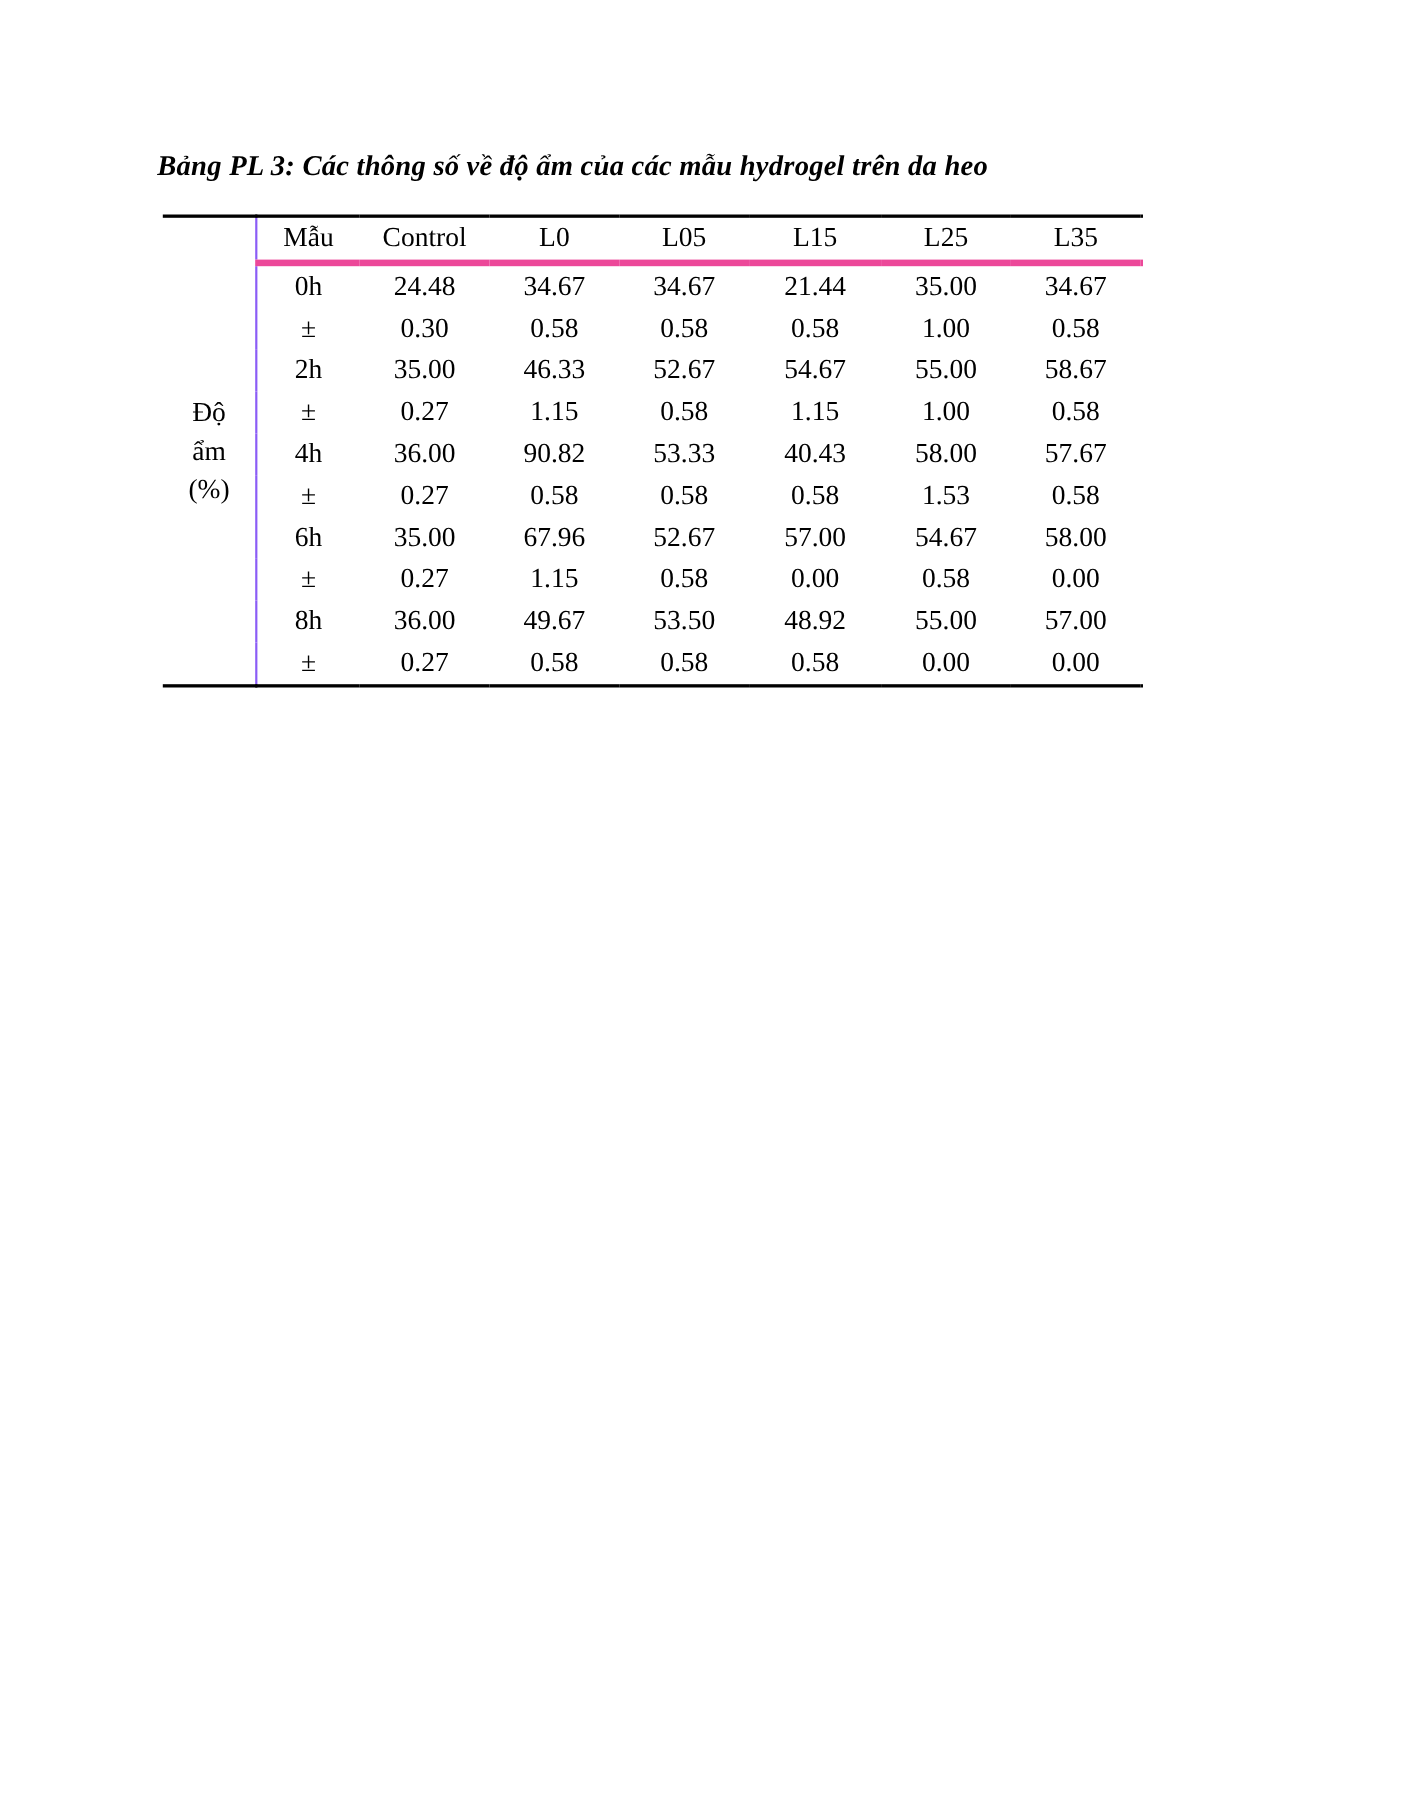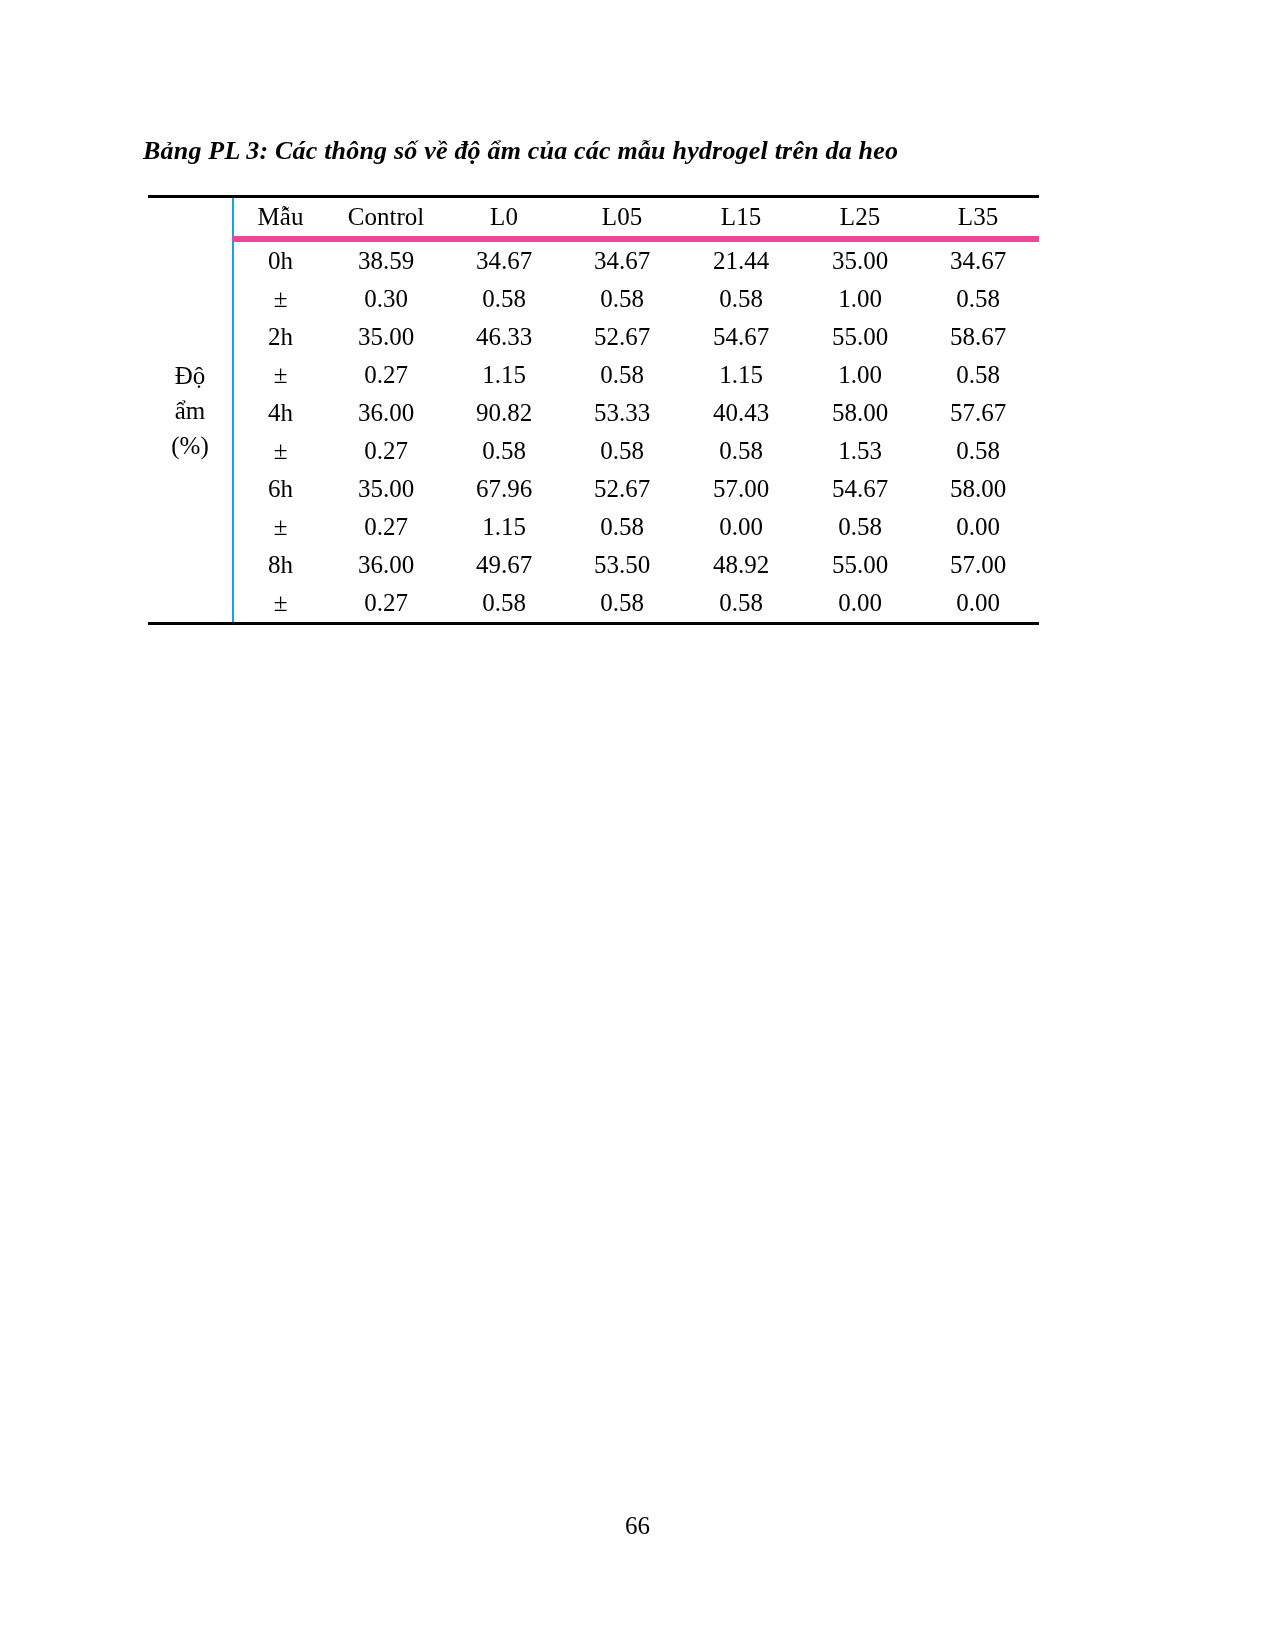--- a/index.html
+++ b/index.html
@@ -40,21 +40,21 @@
     font-size: 25px;
     font-weight: normal;
     text-align: center;
     vertical-align: middle;
     height: 38px;
     padding: 0;
     overflow: hidden;
     white-space: nowrap;
   }
   td.group-cell {
-    border-right: 2px solid #0ea5e9;
+    border-right: 2px solid #8b5cf6;
     text-align: left;
     padding-left: 16px;
     vertical-align: middle;
   }
   td.group-cell span {
     display: block;
     line-height: 35px;
   }
   tr.header-row th {
     border-bottom: 6px solid #ec4899;
@@ -99,21 +99,21 @@
         <th>L0</th>
         <th>L05</th>
         <th>L15</th>
         <th>L25</th>
         <th>L35</th>
         <th></th>
       </tr>
 
       <tr>
         <td>0h</td>
-        <td>38.59</td>
+        <td>24.48</td>
         <td>34.67</td>
         <td>34.67</td>
         <td>21.44</td>
         <td>35.00</td>
         <td>34.67</td>
         <td></td>
       </tr>
 
       <tr>
         <td>±</td>
@@ -209,15 +209,14 @@
         <td>0.58</td>
         <td>0.58</td>
         <td>0.58</td>
         <td>0.00</td>
         <td>0.00</td>
         <td></td>
       </tr>
     </tbody>
   </table>
 
-  <div class="page-number">66</div>
 
 </div>
 
 </body></html>

